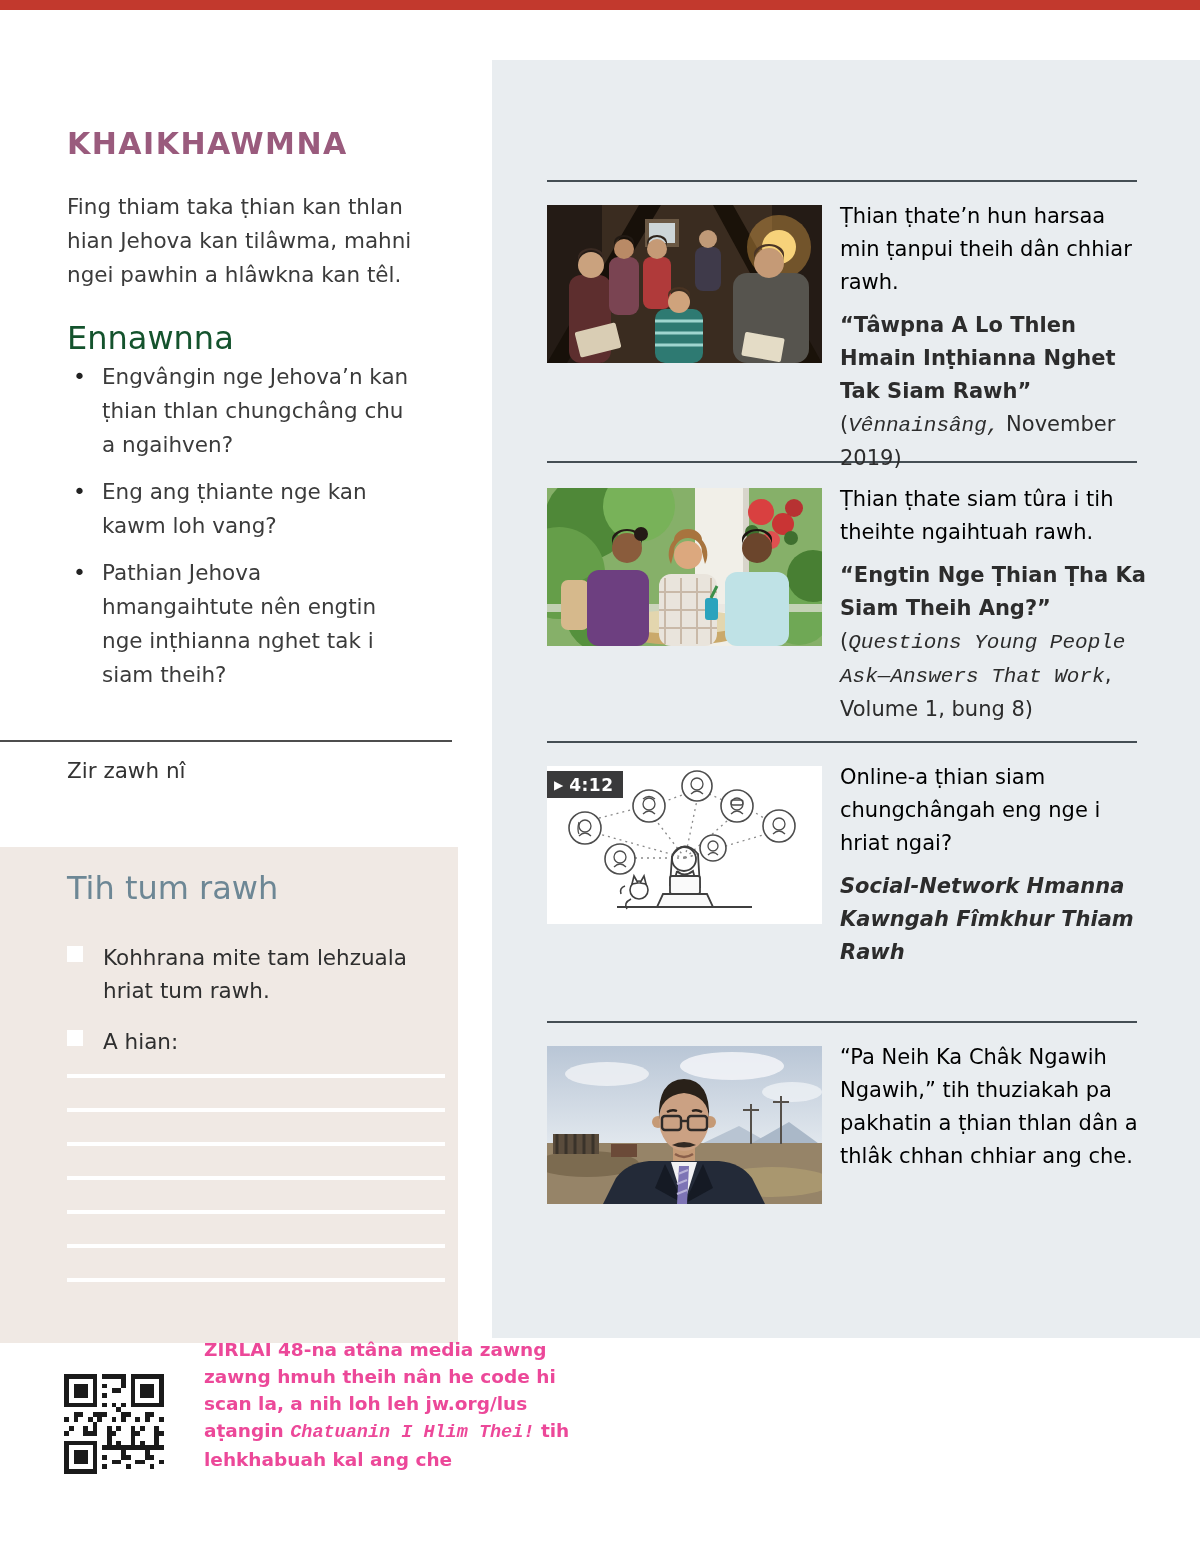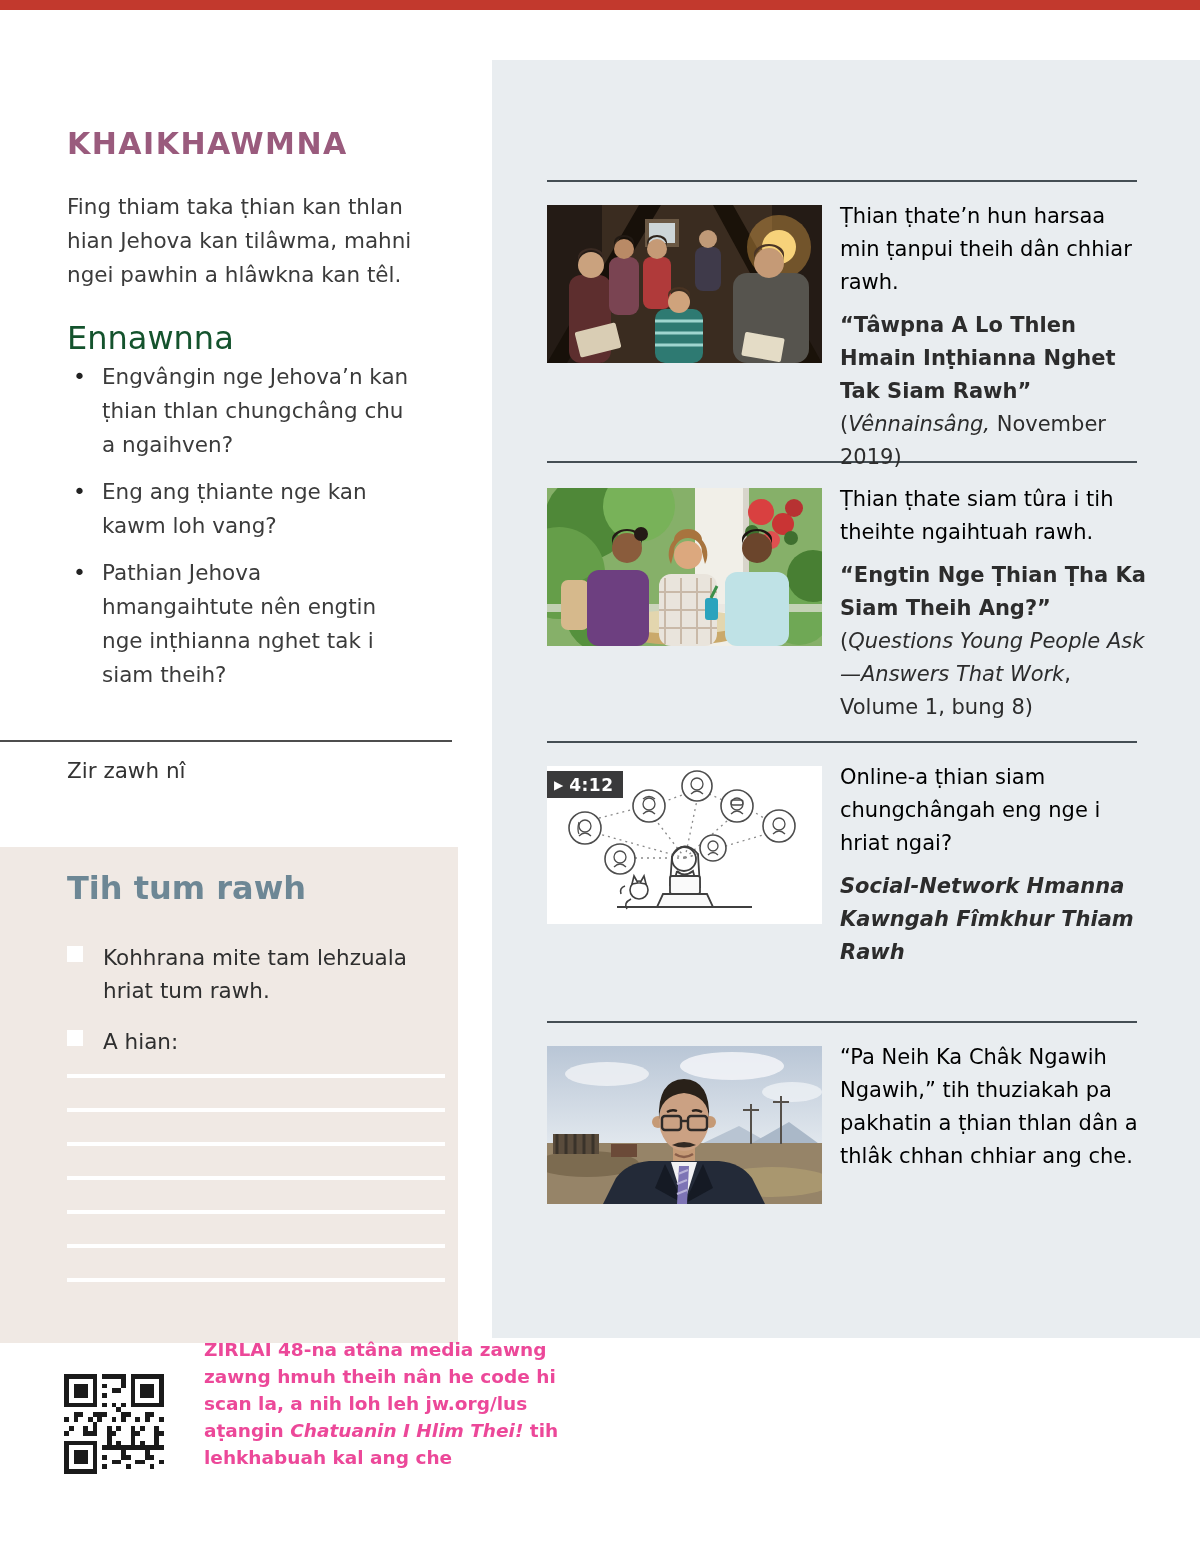--- a/index.html
+++ b/index.html
@@ -12,42 +12,42 @@
   .summary-title{left:67px;top:106px;font-size:30px;font-weight:700;letter-spacing:1.5px;color:#9a5b7d;text-align:right;}
   .summary-body{left:67px;top:168px;width:360px;font-size:21.5px;line-height:34px;color:#3b3b3b;}
   .review-title{left:67px;top:292px;font-size:32px;font-weight:400;color:#14532d;}
   .review-list{left:67px;top:360px;width:350px;margin:0;padding:0;list-style:none;}
   .review-list li{position:relative;padding-left:35px;margin-bottom:13px;font-size:21.5px;line-height:34px;}
   .review-list li::before{content:"•";position:absolute;left:6px;top:0;font-size:22px;color:#222;}
   .left-divider{left:0;top:740px;width:452px;height:2px;background:#4d4d4d;}
   .completion-label{left:67px;top:758px;font-size:21.5px;color:#333;}
   
   .goal-box{left:0;top:847px;width:458px;height:496px;background:#f0e9e4;}
-  .goal-title{position:absolute;left:67px;top:22px;font-size:32px;font-weight:700;color:#6d8795;margin:0;}
+  .goal-title{position:absolute;left:67px;top:22px;font-size:32px;font-weight:400;color:#6d8795;margin:0;}
   .goal-item{position:absolute;left:67px;width:340px;}
   .goal-item-1{top:94px;}
   .goal-item-2{top:178px;}
   .checkbox{position:absolute;left:0;top:5px;width:16px;height:16px;background:#ffffff;}
   .goal-label{display:block;margin-left:36px;font-size:21.5px;line-height:33px;color:#2f2f2f;}
   .write-line{position:absolute;left:67px;width:378px;height:4px;background:#ffffff;}
   .wl1{top:227px;} .wl2{top:261px;} .wl3{top:295px;} .wl4{top:329px;} .wl5{top:363px;} .wl6{top:397px;} .wl7{top:431px;}
   
   .right-panel{left:492px;top:60px;width:708px;height:1278px;background:#e9edf0;}
   .panel-title{left:547px;top:108px;font-size:26px;font-weight:700;letter-spacing:9px;color:#6a8593;}
   .rule{left:547px;width:590px;height:2px;background:#454e54;}
   .rule-1{top:180px;} .rule-2{top:461px;} .rule-3{top:741px;} .rule-4{top:1021px;}
   .thumb{left:547px;width:275px;height:158px;overflow:hidden;background:#ddd;}
   .thumb svg{display:block;}
   .t1{top:205px;} .t2{top:488px;} .t3{top:766px;} .t4{top:1046px;}
   .row-text{left:840px;width:308px;}
   .x1{top:200px;} .x2{top:483px;} .x3{top:761px;} .x4{top:1041px;}
   .lead{margin:0;font-size:21px;line-height:33px;color:#000000;}
   .ref{margin:10px 0 0 0;font-size:21px;line-height:33px;color:#2c2c2c;}
   .b{font-weight:700;}
-  .i{font-style:italic;}
+  .i{font-style:italic;font-family:Liberation Mono, monospace;}
   .bi{font-weight:700;font-style:italic;}
   
   .badge{position:absolute;left:0;top:5px;height:27px;background:#3a3a3b;color:#fff;
          display:flex;align-items:center;padding:0 9px 0 7px;gap:6px;}
   .badge .play{font-size:12px;line-height:1;}
   .badge .time{font-size:17px;font-weight:700;letter-spacing:.5px;}
   
   .qr{left:64px;top:1374px;width:100px;height:100px;}
   .qr-text{left:196px;top:1328px;width:366px;font-size:18.5px;font-weight:700;line-height:27px;color:#ec4899;margin:8px;}
 </style>

